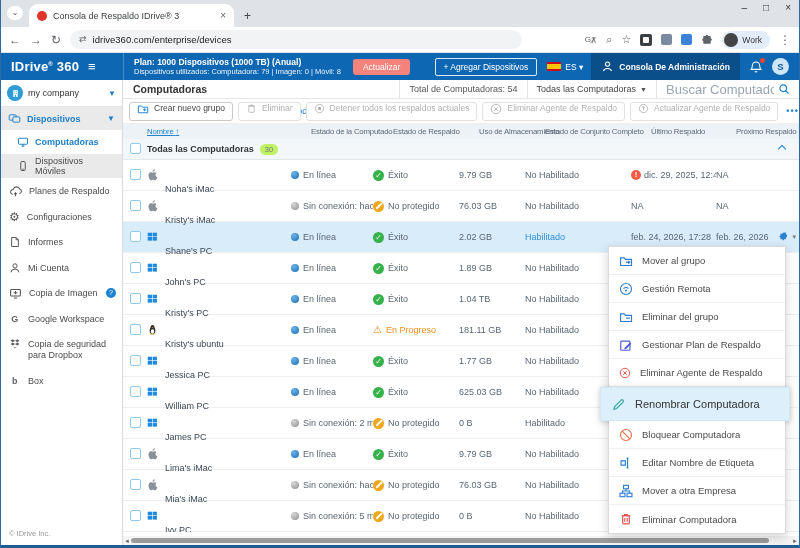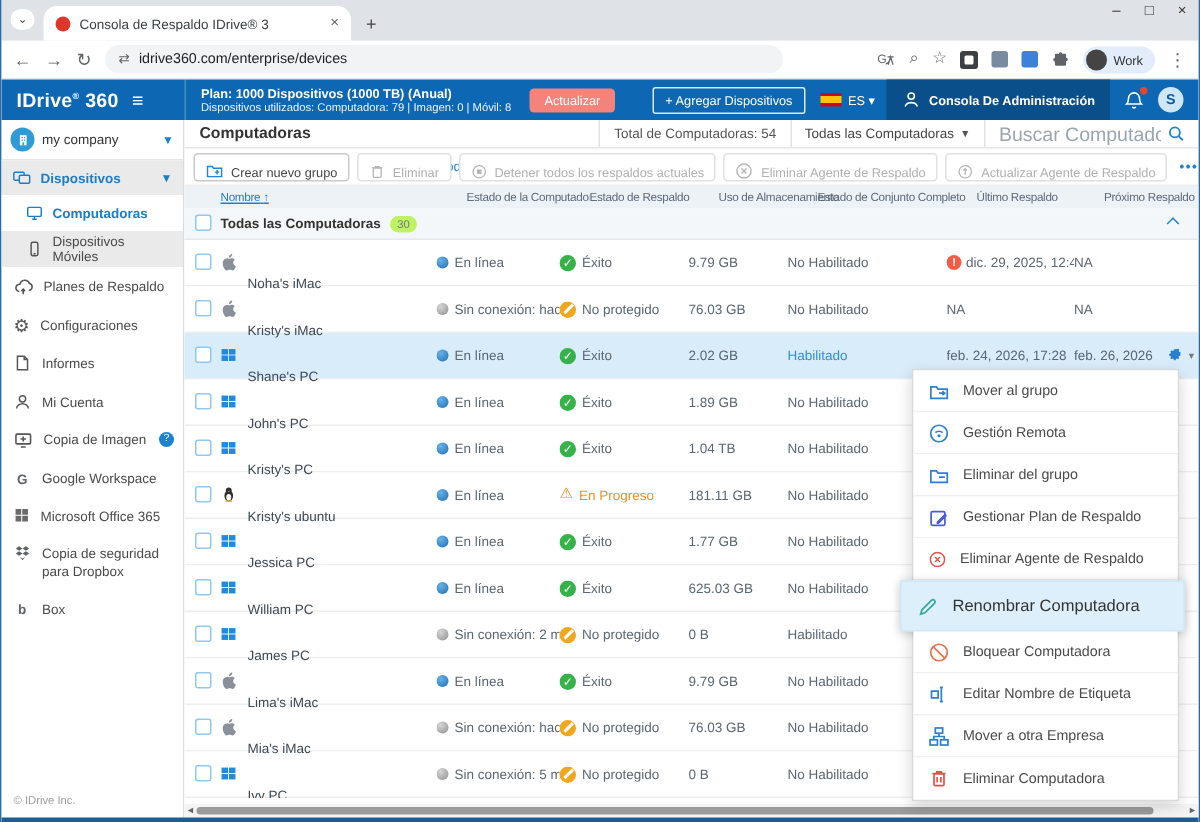--- a/index.html
+++ b/index.html
@@ -78,21 +78,21 @@
   .ph-spacer { flex:1; }
   .ph-seg { display:flex; align-items:center; gap:4px; padding:0 9px; border-left:1px solid #e2e2e2; white-space:nowrap; }
   .link { color:#1c82cf;margin-top:31px; }
   .muted { color:#555; }
   .caret { font-size:7px; color:#555; }
   .search-seg input { border:none; outline:none; font-size:13px; width:108px; color:#333; font-family:inherit; }
   .search-seg input::placeholder { color:#9aa5b0; }
 
   
   .toolbar { height:25px; display:flex; align-items:center; gap:5px; padding:0 6px; border-bottom:1px solid #ededed; flex:none; }
-  .tb-btn { display:flex; align-items:flex-end; gap:5px; height:19px; padding:0 7px; font-size:8.5px; border:1px solid #c9c9c9; border-radius:3px; background:#fff; color:#444; white-space:nowrap; font-family:inherit; }
+  .tb-btn { display:flex; align-items:flex-start; gap:5px; height:19px; padding:0 7px; font-size:8.5px; border:1px solid #c9c9c9; border-radius:3px; background:#fff; color:#444; white-space:nowrap; font-family:inherit; }
   .tb-btn.disabled { color:#b0b0b0; border-color:#e0e0e0; }
   .tb-more { color:#1c82cf; font-size:9px; font-weight:bold; letter-spacing:1px; padding:0 3px; }
   .tb-spacer { flex:1; }
 
   
   .thead { height:15px; background:#edf2f7; display:flex; align-items:center; font-size:7.8px; color:#5d6b7a; letter-spacing:-.2px; flex:none; }
   .thead > div, .row > div, .group-row > div { white-space:nowrap; }
   .c-cb { width:24px; padding-left:7px; flex:none; }
   .c-osname { width:164px; flex:none;text-decoration:underline; }
   .c-os { width:18px; flex:none; }
@@ -317,28 +317,20 @@
         <li>
           <span class="ic" style="color: rgb(85, 85, 85);">
             <svg width="12" height="12" viewBox="0 0 16 16">
               <text x="3" y="12.5" font-size="12" font-weight="bold" fill="#5f6368">G</text>
             </svg>
           </span>
           <span class="lbl">Google Workspace</span>
         </li>
         <li>
           <span class="ic" style="color: rgb(85, 85, 85);">
-            <svg width="11" height="11" viewBox="0 0 16 16">
-              <path fill="#6a6a6a" d="M2 2h5.5v5.5H2zM8.5 2H14v5.5H8.5zM2 8.5h5.5V14H2zM8.5 8.5H14V14H8.5z"></path>
-            </svg>
-          </span>
-          <span class="lbl">Microsoft Office 365</span>
-        </li>
-        <li>
-          <span class="ic" style="color: rgb(85, 85, 85);">
             <svg width="12" height="12" viewBox="0 0 16 16">
               <path fill="#5f6368" d="M5 1.5l3 2-3 2-3-2zM11 1.5l3 2-3 2-3-2zM5 6l3 2-3 2-3-2zM11 6l3 2-3 2-3-2zM5.5 11L8 12.5 10.5 11 8 14z"></path>
             </svg>
           </span>
           <span class="lbl">Copia de seguridad para Dropbox</span>
         </li>
         <li>
           <span class="ic" style="color: rgb(85, 85, 85);">
             <svg width="12" height="12" viewBox="0 0 16 16">
               <text x="4" y="12.5" font-size="12" font-weight="bold" fill="#5f6368">b</text>

